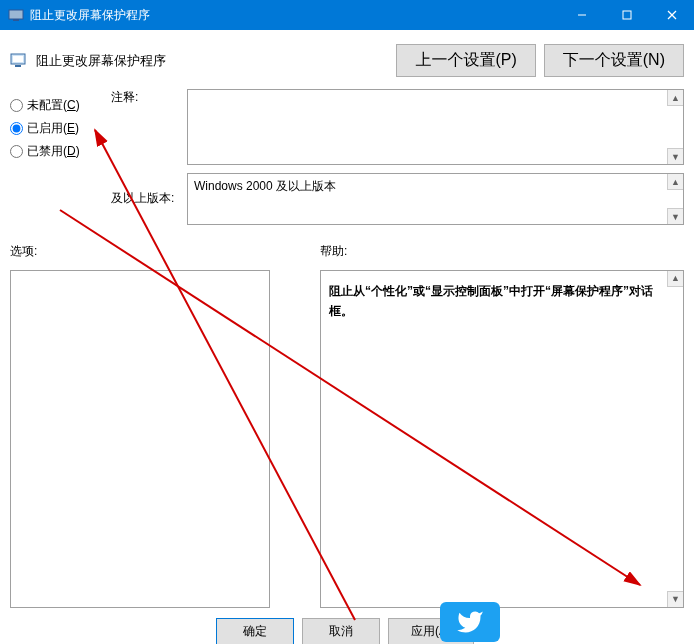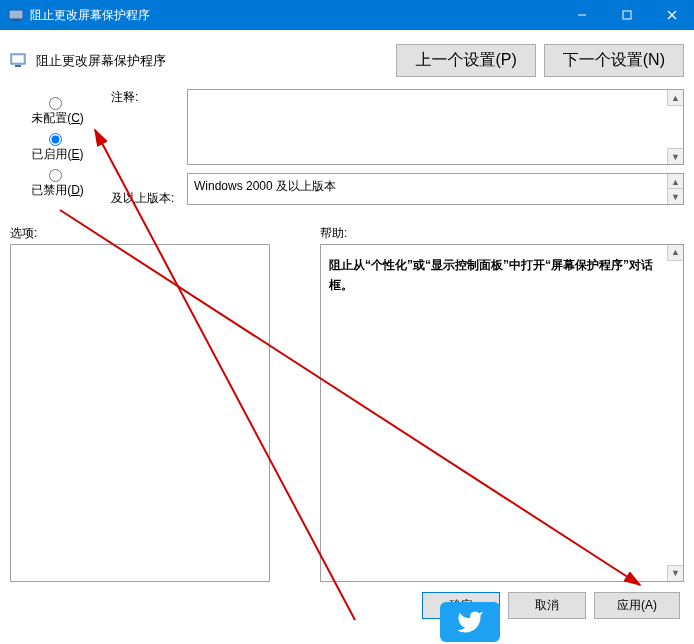--- a/index.html
+++ b/index.html
@@ -59,38 +59,37 @@
 
 .mid-grid {
   display: grid;
   grid-template-columns: 95px 70px 1fr;
   column-gap: 6px;
 }
 .radio-col { padding-top: 2px; }
 .radio-row {
   display: flex; align-items: center;
   margin: 6px 0;
-  flex-direction: column;
 }
 .radio-row input { margin-right: 4px; }
 .radio-row label { cursor: default; }
 .radio-row .underline { text-decoration: underline; }
 
 .label-col div { margin-top: 0; }
 .label-col .label-sp { margin-top: 84px; }
 
 .comment-box {
   border: 1px solid #a0a0a0;
   height: 76px;
   position: relative;
   background: #fff;
 }
 .platform-box {
   border: 1px solid #a0a0a0;
-  height: 32px;
+  height: 52px;
   margin-top: 8px;
   position: relative;
   background: #fff;
   padding: 4px 18px 4px 6px;
   color: #000;
 }
 .scroll-up, .scroll-dn {
   position: absolute;
   right: 0;
   width: 16px; height: 16px;
@@ -98,42 +97,42 @@
   border-left: 1px solid #ccc;
   display: flex; align-items: center; justify-content: center;
   color: #606060;
   font-size: 9px;
 }
 .scroll-up { top: 0; border-bottom: 1px solid #ccc; }
 .scroll-dn { bottom: 0; border-top: 1px solid #ccc; }
 
 .lower { display: flex; margin-top: 18px; gap: 14px; }
 .options-col { width: 260px; }
-.sec-label { margin-bottom: 2px; }
+.sec-label { margin-bottom: 10px; }
 .options-box {
   border: 1px solid #a0a0a0;
   height: 338px;
   background: #fff;
 }
 .help-col { flex: 1; padding-left: 36px; }
 .help-box {
   border: 1px solid #a0a0a0;
   height: 338px;
   background: #fff;
   padding: 10px 22px 10px 8px;
   font-size: 12px;
   line-height: 1.7;
   position: relative;
   color: #000;
 }
 .help-box p { margin-bottom: 10px; font-weight: bold; }
 
 .btn-row {
   display: flex;
-  justify-content: flex-end;
+  justify-content: center;
   gap: 8px;
   margin-top: 10px;
   padding-right: 4px;
 }
 .dlg-btn {
   border: 1px solid #adadad;
   background: #e1e1e1;
   padding: 4px 22px;
   font-size: 12px;
   font-family: inherit;

